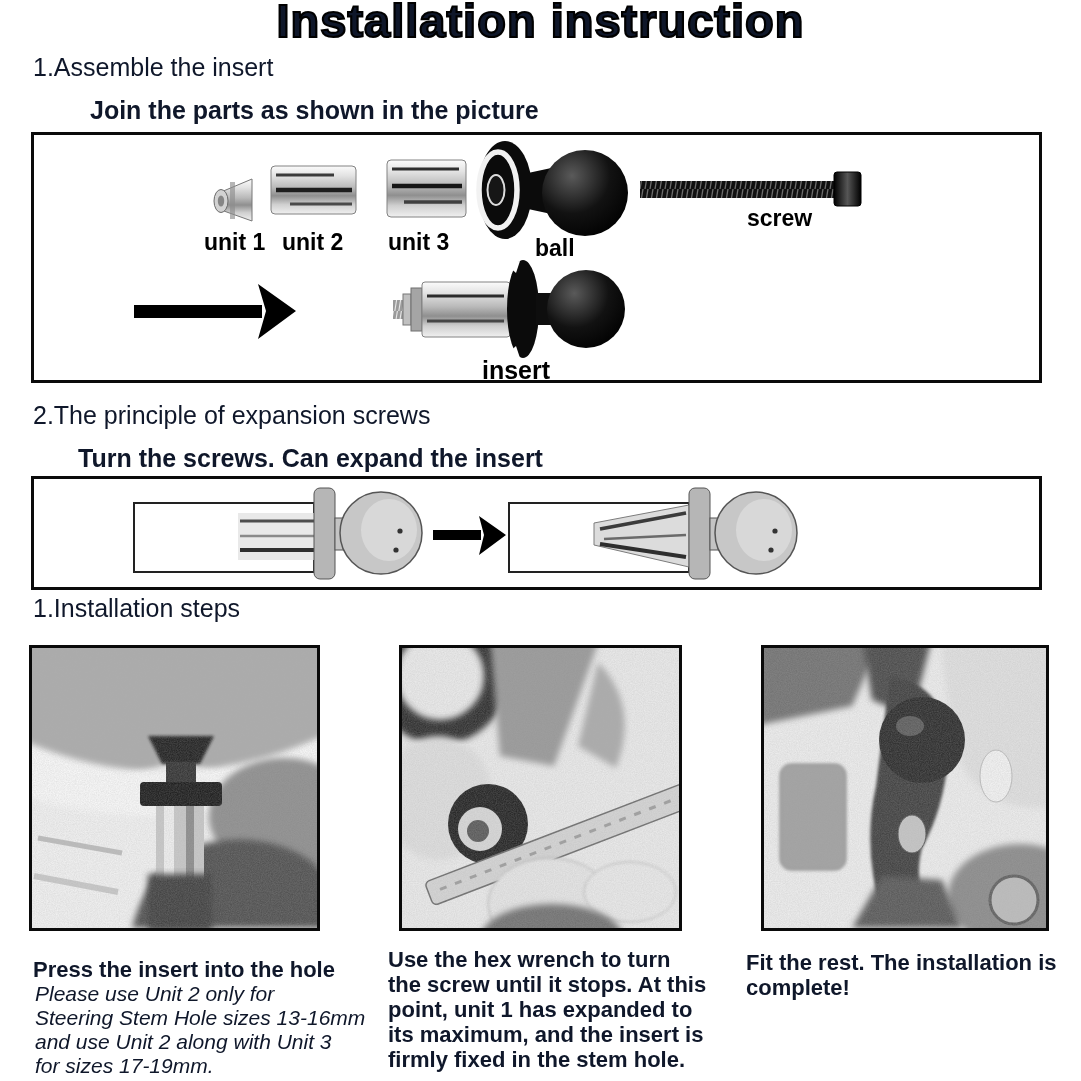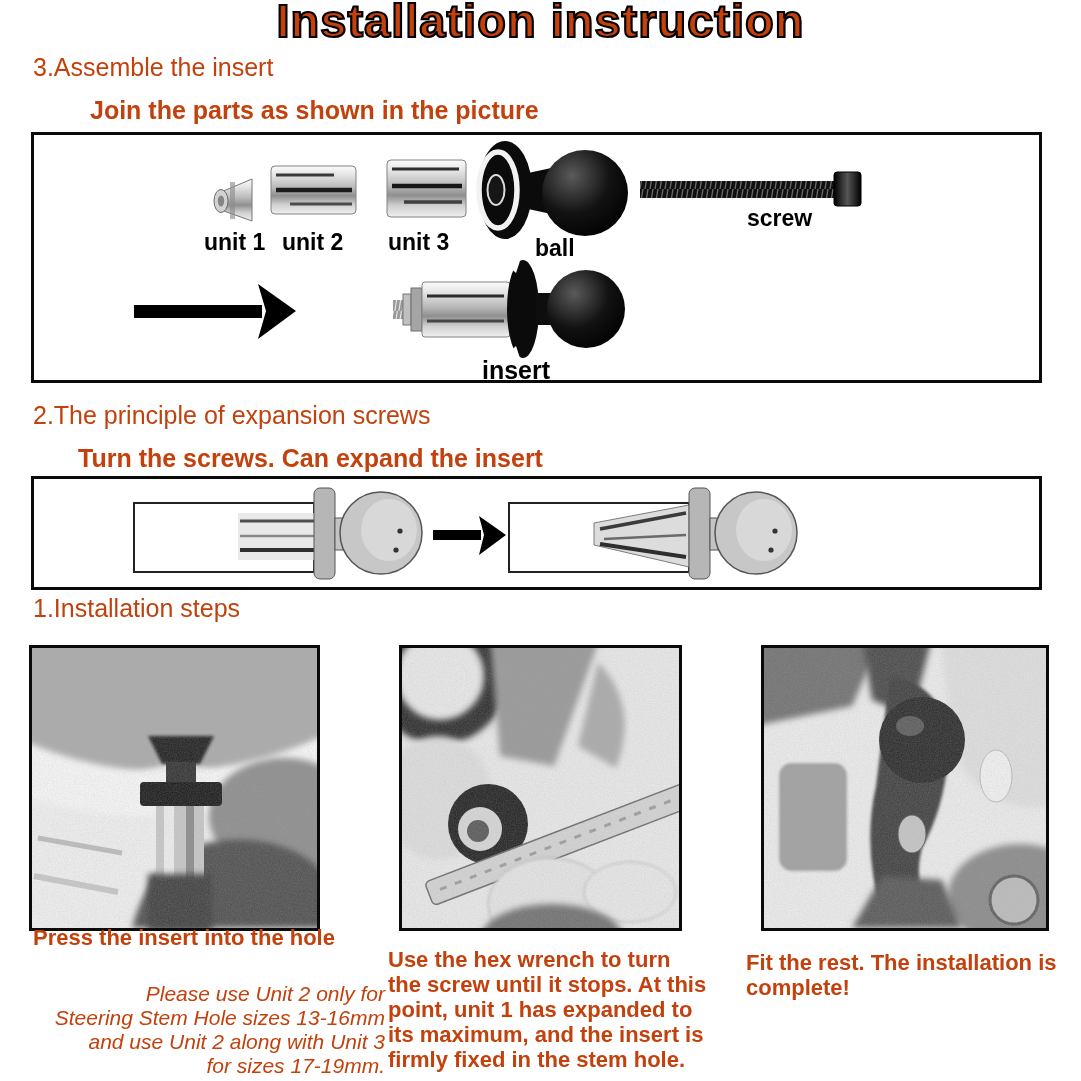--- a/index.html
+++ b/index.html
@@ -1,17 +1,17 @@
 <!DOCTYPE html>
 <html><head>
 <meta charset="utf-8">
 <style>
   html,body{margin:0;padding:0;background:#fff;}
   #page{position:relative;width:1081px;height:1081px;background:#ffffff;overflow:hidden;
-        font-family:"Liberation Sans","DejaVu Sans",sans-serif;color:#c2410c;}
+        font-family:"Liberation Sans","DejaVu Sans",sans-serif;color:#0f172a;}
   .abs{position:absolute;}
   #main-title{top:-7px;left:0;width:100%;text-align:center;font-size:47px;font-weight:900;
         letter-spacing:1px;-webkit-text-stroke:2.2px #000;white-space:nowrap;}
   .h-num{font-size:25px;font-weight:400;white-space:nowrap;}
   .h-sub{font-size:25px;font-weight:700;white-space:nowrap;}
   .frame{border:3px solid #0a0a0a;background:#fff;box-sizing:border-box;}
   .figure{border:3px solid #0a0a0a;background:#f2f2f2;box-sizing:border-box;overflow:hidden;}
   .cap-bold{font-size:22px;font-weight:700;line-height:1.14;white-space:pre-line;}
   .cap-note{font-size:21px;font-style:italic;font-weight:400;line-height:1.15;white-space:pre-line;}
   svg text{font-family:"Liberation Sans","DejaVu Sans",sans-serif;}
@@ -57,21 +57,21 @@
         </filter>
       <filter id="noiseF" x="0%" y="0%" width="100%" height="100%">
         <feTurbulence type="fractalNoise" baseFrequency="0.9" numOctaves="3" seed="7" stitchTiles="stitch"></feTurbulence>
         <feColorMatrix type="matrix" values="0 0 0 0 0.42  0 0 0 0 0.42  0 0 0 0 0.42  0 0 0 0.9 0"></feColorMatrix>
       </filter>
     </defs>
   </svg>
 
   <div id="main-title" class="abs">Installation instruction</div>
 
-  <div class="abs h-num" style="left:33px;top:53px;">3.Assemble the insert</div>
+  <div class="abs h-num" style="left:33px;top:53px;">1.Assemble the insert</div>
   <div class="abs h-sub" style="left:90px;top:96px;">Join the parts as shown in the picture</div>
 
   <div class="abs frame" style="left:31px;top:132px;width:1011px;height:251px;">
     <svg width="1005" height="245" viewBox="0 0 1005 245">
 
       <g>
         <polygon points="187,57 218,44 218,86 187,75" fill="url(#metalV)" stroke="#777" stroke-width="1"></polygon>
         <ellipse cx="187" cy="66" rx="7" ry="11.5" fill="#d2d2d2" stroke="#6a6a6a"></ellipse>
         <ellipse cx="187" cy="66" rx="3.2" ry="5.5" fill="#858585"></ellipse>
         <rect x="196" y="47" width="5" height="37" fill="#8d8d8d" opacity="0.65"></rect>
@@ -234,22 +234,22 @@
         <ellipse cx="146" cy="78" rx="14" ry="10" fill="#5a5a5a"></ellipse>
         <ellipse cx="148" cy="186" rx="14" ry="19" fill="#c6c6c6" stroke="#565656"></ellipse>
       </g>
       <ellipse cx="256" cy="248" rx="72" ry="52" fill="#8a8a8a" filter="url(#soft)"></ellipse>
       <circle cx="250" cy="252" r="24" fill="#bdbdbd" stroke="#5e5e5e" stroke-width="3"></circle>
       <path d="M88,280 L118,228 L178,232 L198,280 Z" fill="#565656" filter="url(#soft)"></path>
       <rect width="282" height="280" filter="url(#noiseF)" opacity="0.38"></rect>
     </svg>
   </div>
 
-  <div class="abs cap-bold" style="left:33px;top:925px;width:340px;">Press the insert into the hole</div>
-  <div class="abs cap-note" style="left:35px;top:982px;width:350px;text-align:right;">Please use Unit 2 only for
+  <div class="abs cap-bold" style="left:33px;top:957px;width:340px;">Press the insert into the hole</div>
+  <div class="abs cap-note" style="left:35px;top:982px;width:350px;">Please use Unit 2 only for
 Steering Stem Hole sizes 13-16mm
 and use Unit 2 along with Unit 3
 for sizes 17-19mm.</div>
   <div class="abs cap-bold" style="left:388px;top:947px;width:330px;">Use the hex wrench to turn
 the screw until it stops. At this
 point, unit 1 has expanded to
 its maximum, and the insert is
 firmly fixed in the stem hole.</div>
   <div class="abs cap-bold" style="left:746px;top:950px;width:330px;">Fit the rest. The installation is
 complete!</div>

